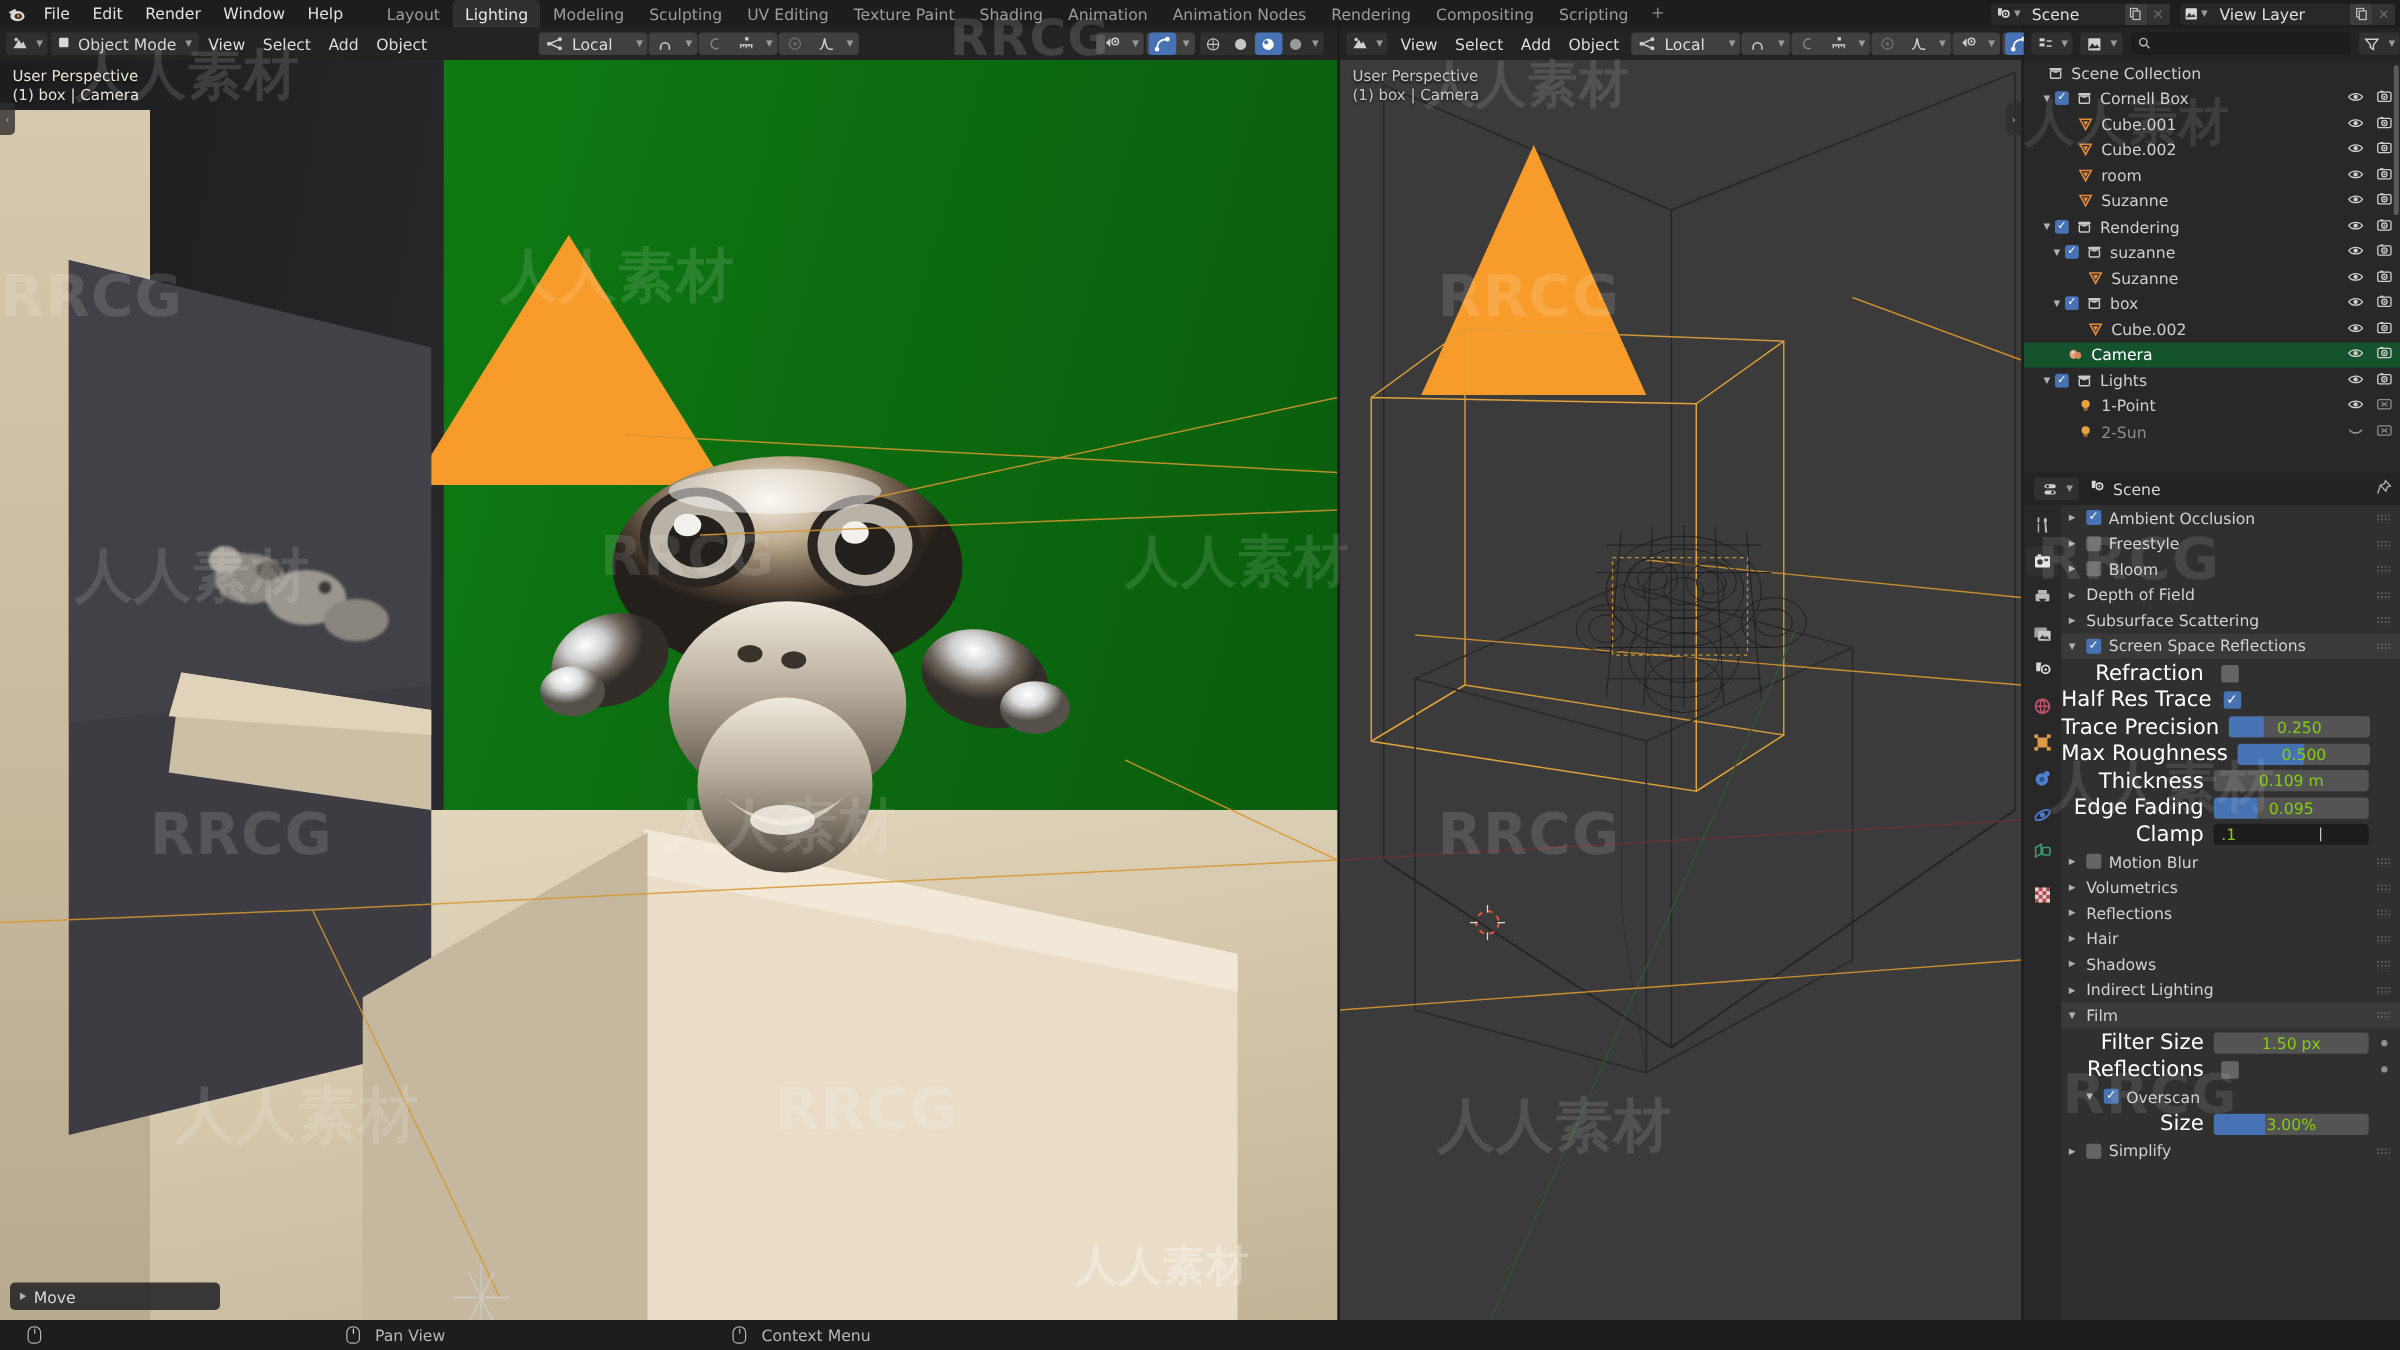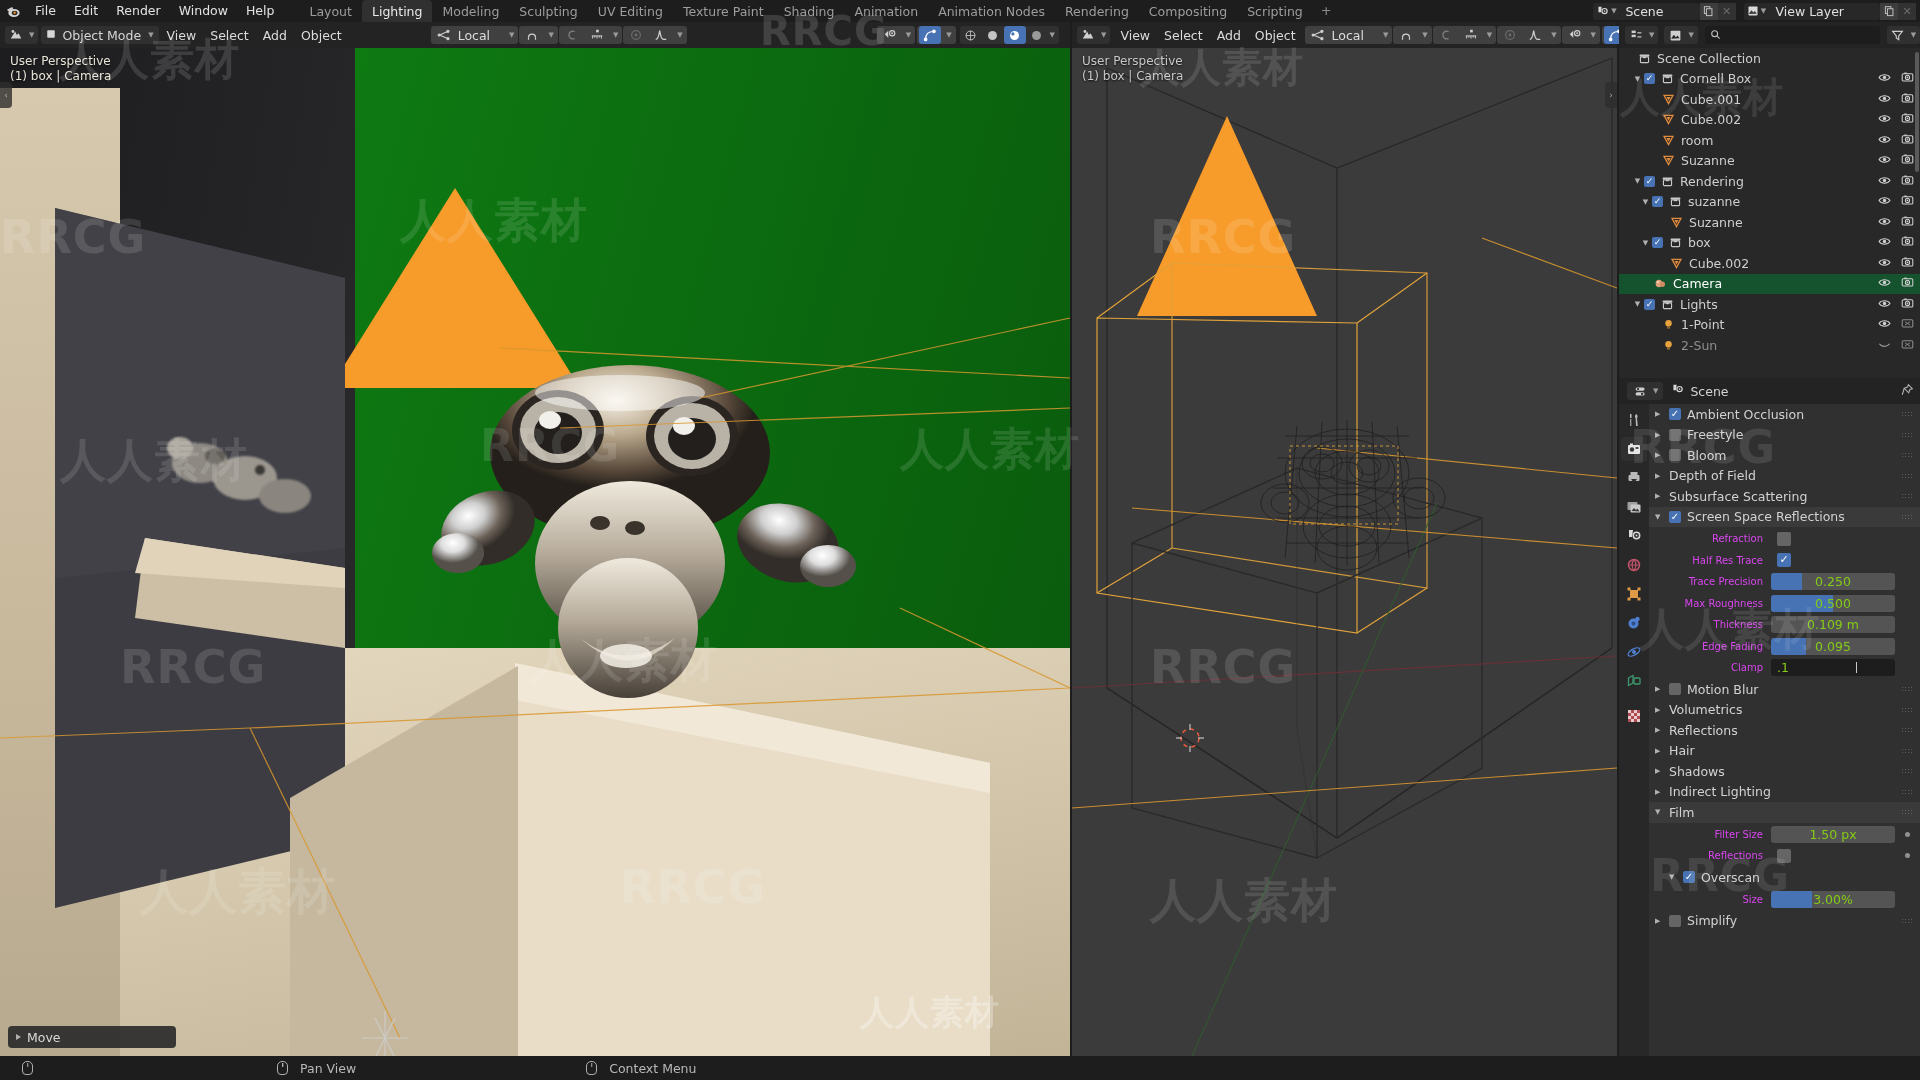--- a/index.html
+++ b/index.html
@@ -183,21 +183,21 @@
   .pcbx .tick { color:#fff; font-size:10px; line-height:12px; }
   .grip {
     position:absolute; right:8px; top:7px; width:11px; height:7px;
     background-image:radial-gradient(#6c6c6c 35%, transparent 36%);
     background-size:3px 3px; opacity:.75;
   }
   .field-row {
     display:flex; align-items:center; height:20px; margin:1.5px 10px 1.5px 0; gap:8px;
     justify-content:flex-end;
   }
-  .flabel { font-size:10px; color:#d946ef; text-align:right; white-space:nowrap; }
+  .flabel { font-size:17px; color:#ffffff; text-align:right; white-space:nowrap; }
   .fwidget {
     width:124px; height:17px; background:#545454; border-radius:3px; position:relative;
     overflow:hidden; display:flex; align-items:center; justify-content:center;
   }
   .ffill { position:absolute; left:0; top:0; bottom:0; background:#4772b3; }
   .ftext { position:relative; font-size:12.5px; color:#84cc16; }
   .ftext.left { position:absolute; left:6px; }
   .fcheck {
     width:14px; height:14px; border-radius:2px; background:#656565;
     display:flex; align-items:center; justify-content:center;

